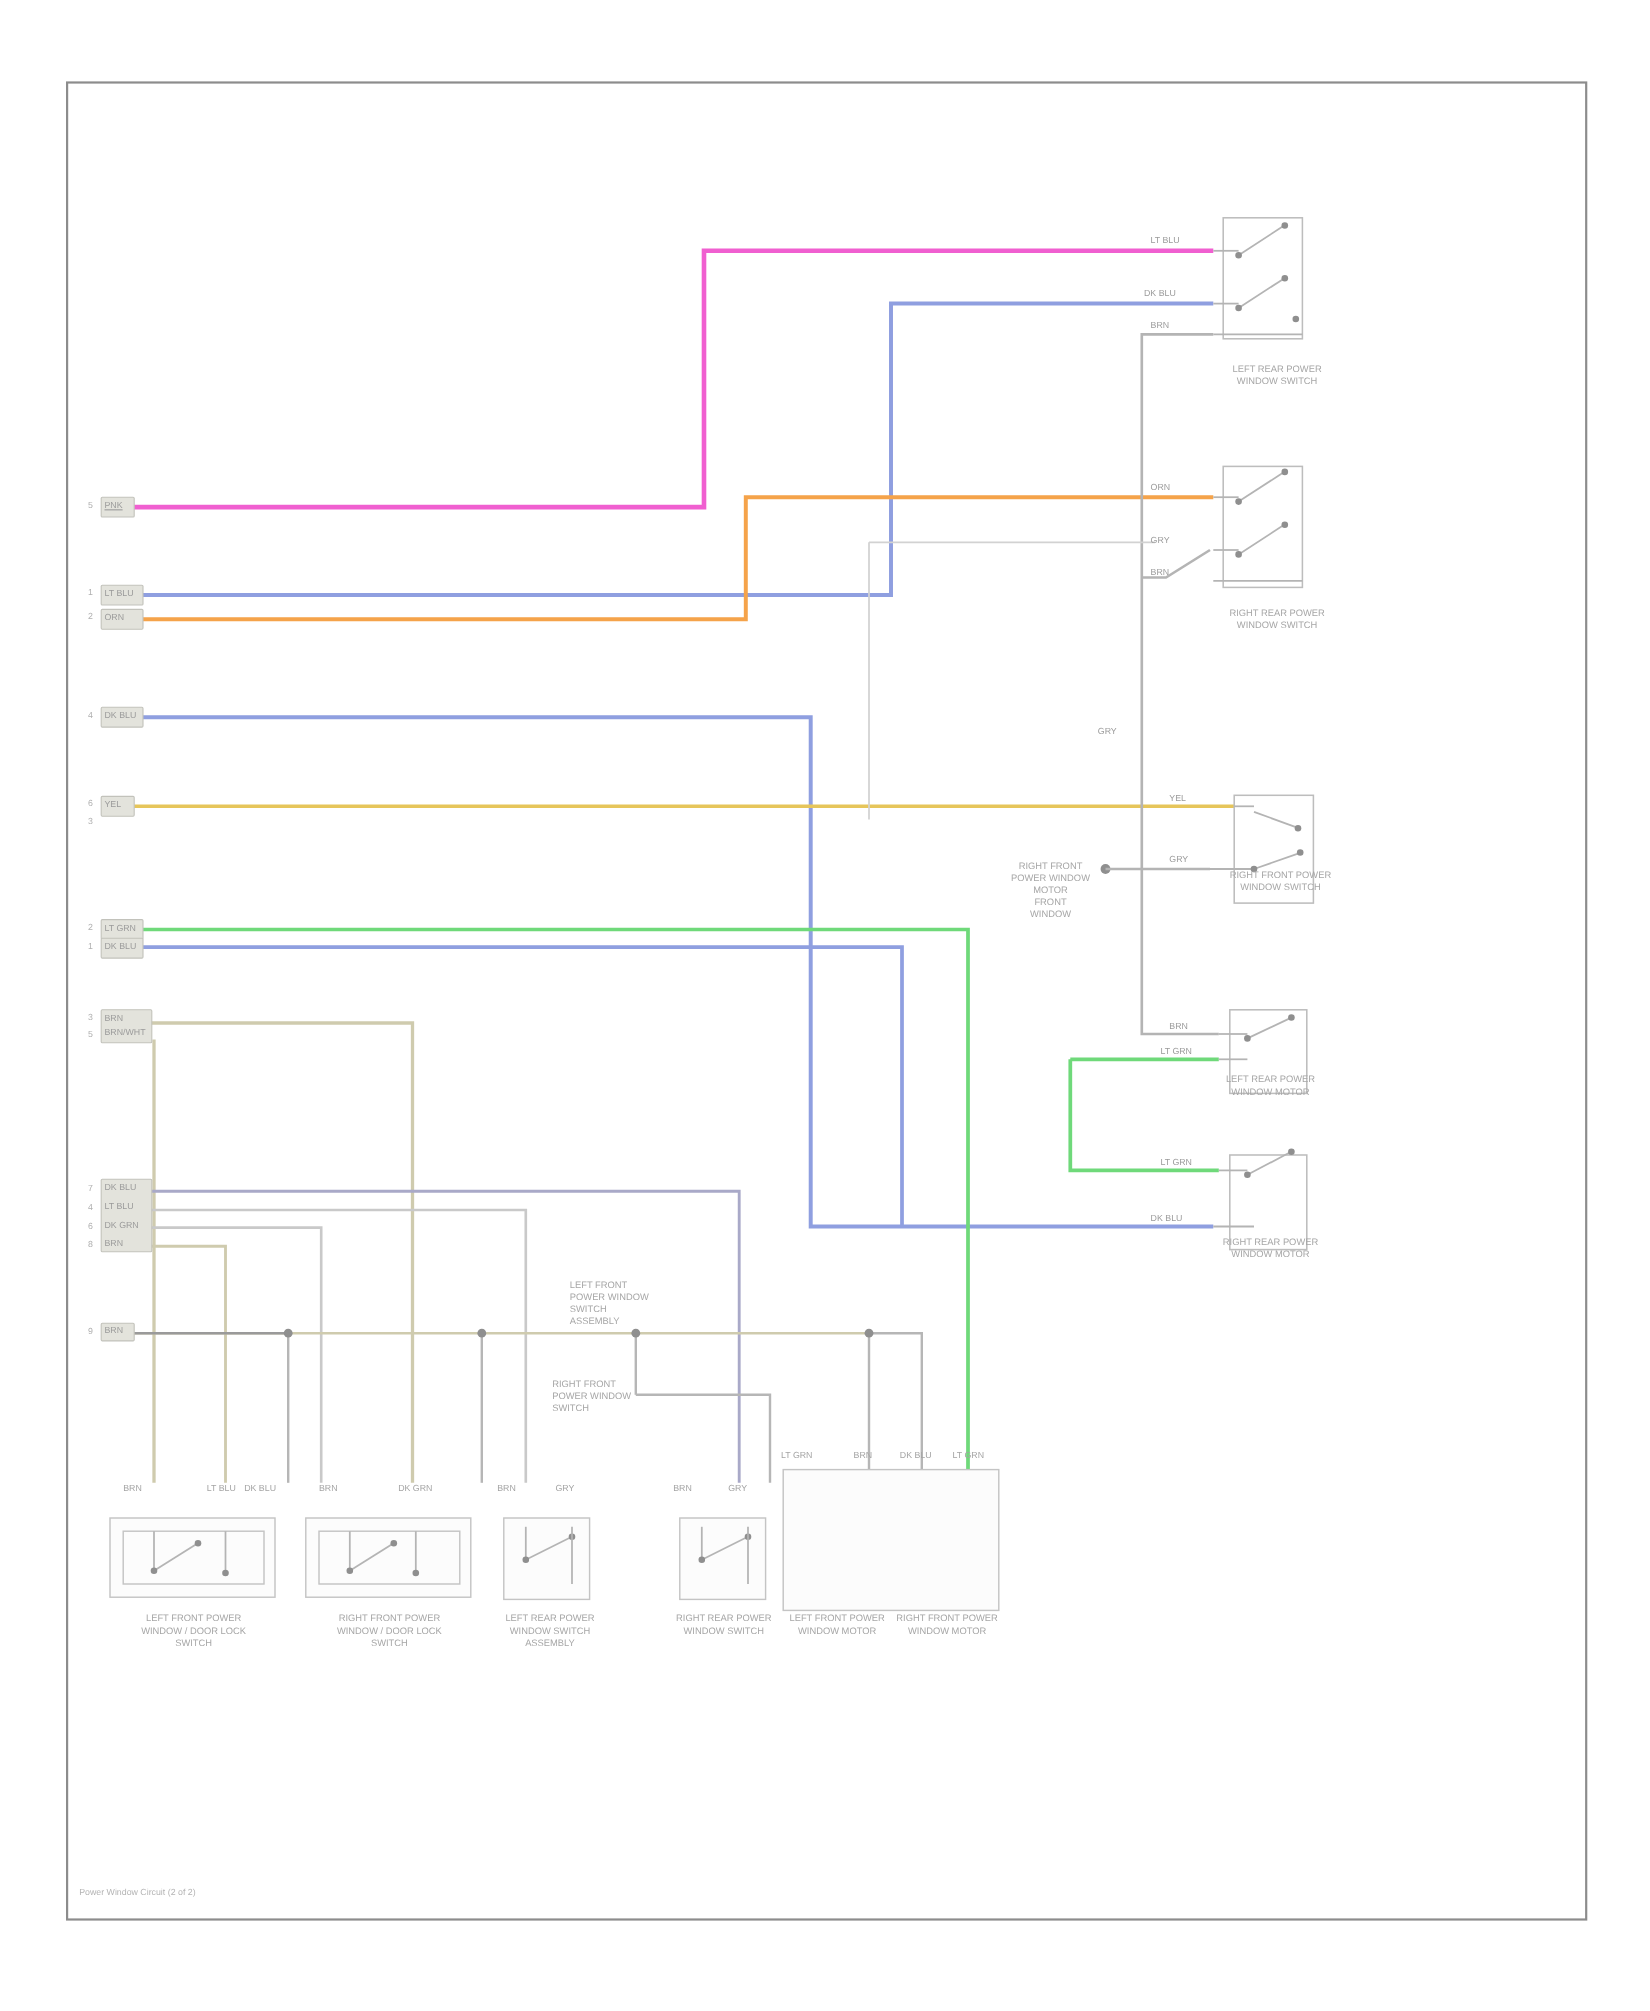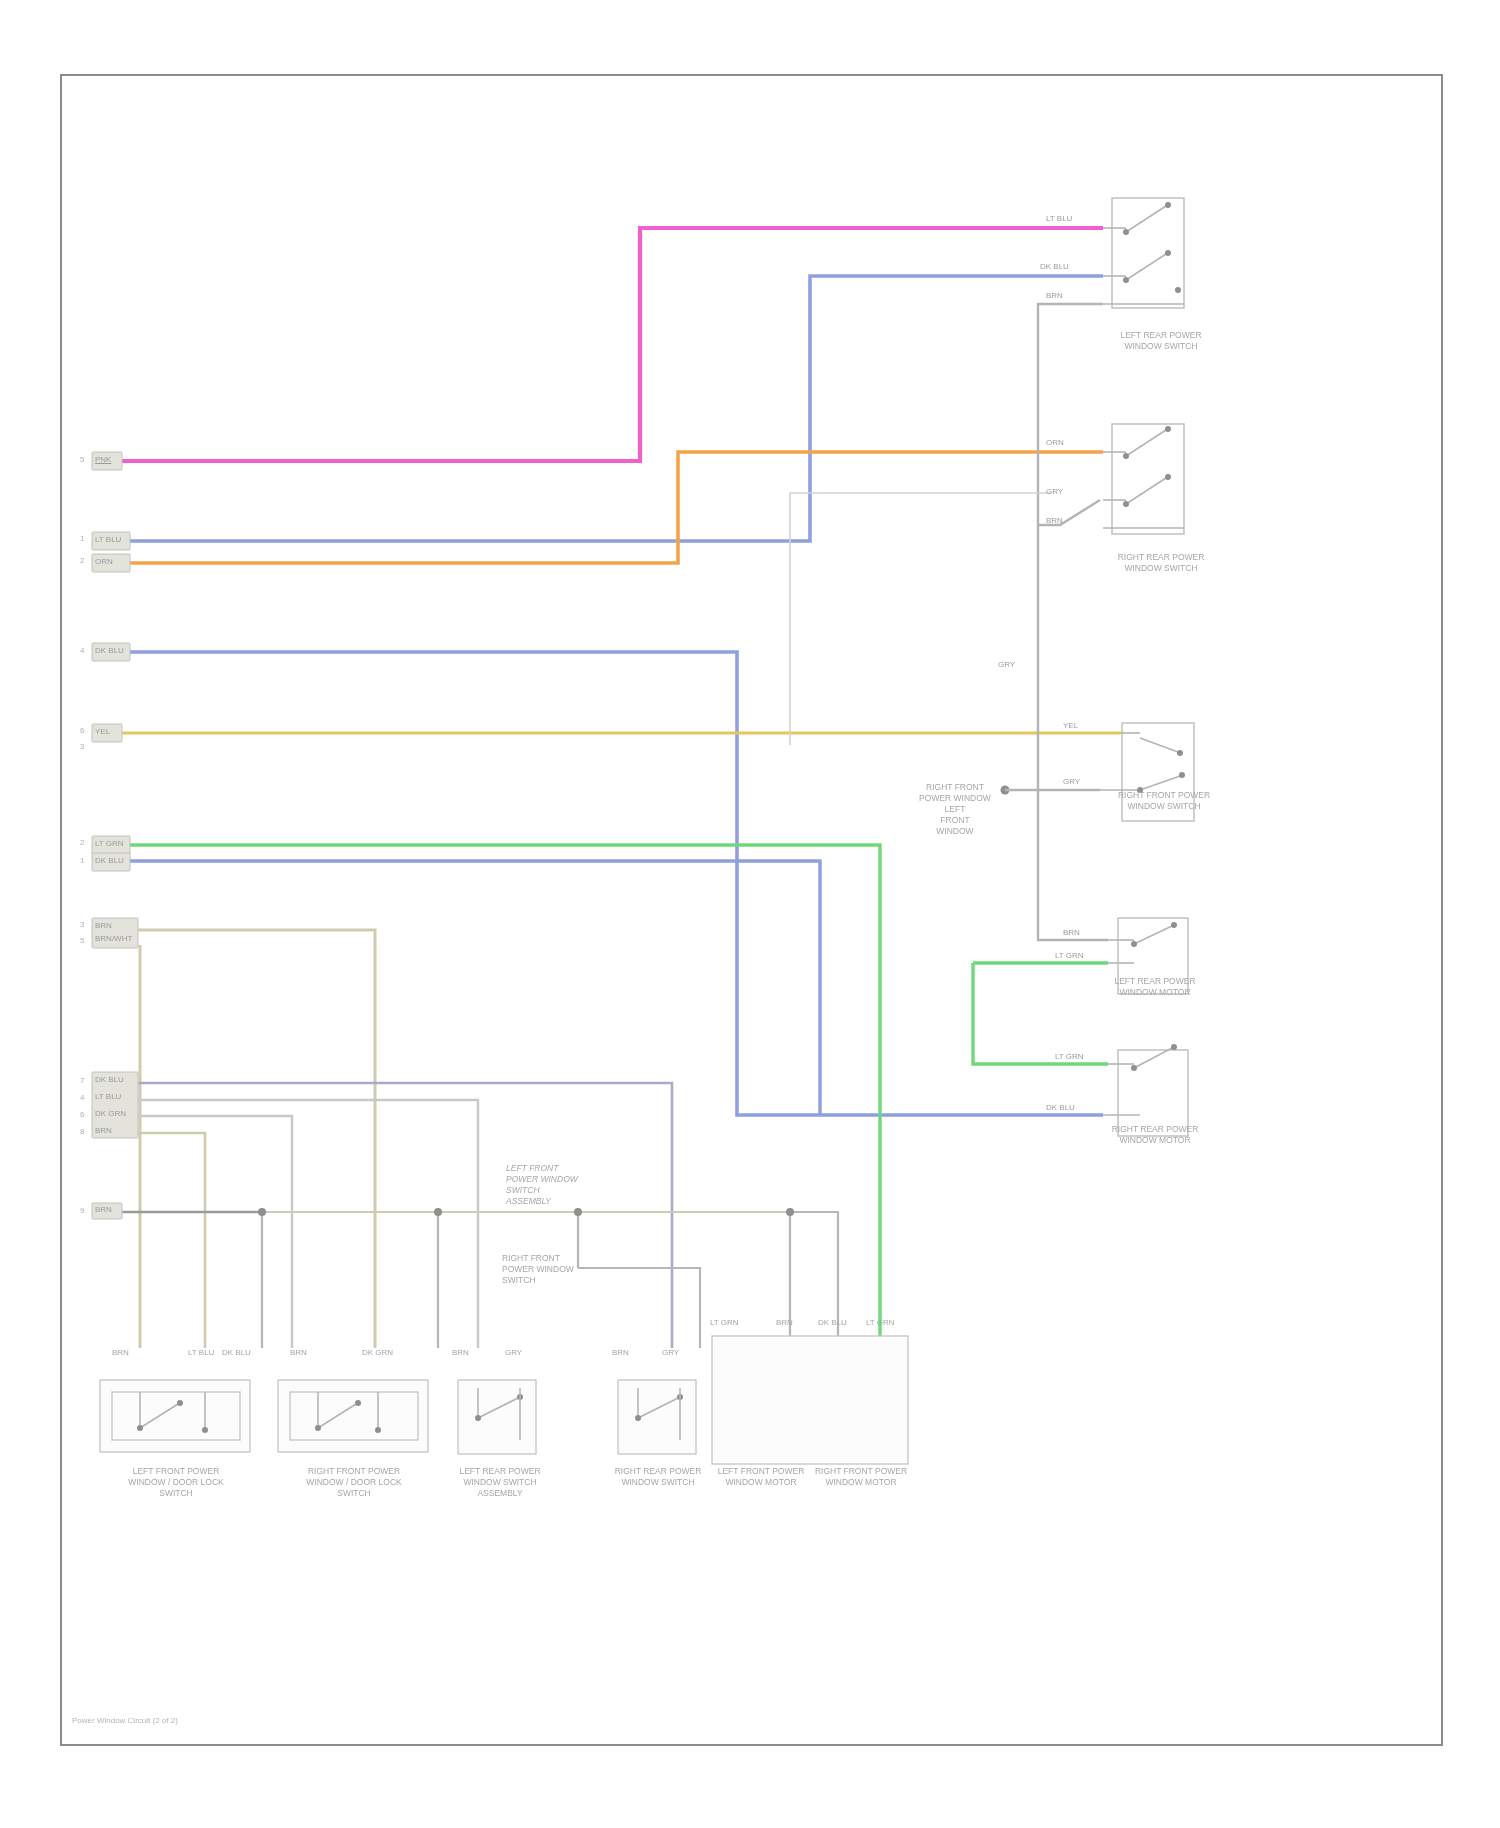--- a/index.html
+++ b/index.html
@@ -298,25 +298,25 @@
     <div>WINDOW MOTOR</div>
   </div>
   <div style="position:absolute;left:1090px;top:1124px;width:130px;font-size:8.5px;line-height:11px;color:#a6a6a6;text-align:center;">
     <div>RIGHT REAR POWER</div>
     <div>WINDOW MOTOR</div>
   </div>
 
   <div style="position:absolute;left:900px;top:782px;width:110px;font-size:8.5px;line-height:11px;color:#a6a6a6;text-align:center;">
     <div>RIGHT FRONT</div>
     <div>POWER WINDOW</div>
-    <div>LEFT</div>
+    <div>MOTOR</div>
     <div>FRONT</div>
     <div>WINDOW</div>
   </div>
-  <div style="position:absolute;left:506px;top:1163px;width:100px;font-size:8.5px;line-height:11px;color:#a6a6a6;font-style:italic;">
+  <div style="position:absolute;left:518px;top:1163px;width:100px;font-size:8.5px;line-height:11px;color:#a6a6a6;">
     <div>LEFT FRONT</div>
     <div>POWER WINDOW</div>
     <div>SWITCH</div>
     <div>ASSEMBLY</div>
   </div>
   <div style="position:absolute;left:502px;top:1253px;width:100px;font-size:8.5px;line-height:11px;color:#a6a6a6;">
     <div>RIGHT FRONT</div>
     <div>POWER WINDOW</div>
     <div>SWITCH</div>
   </div>

